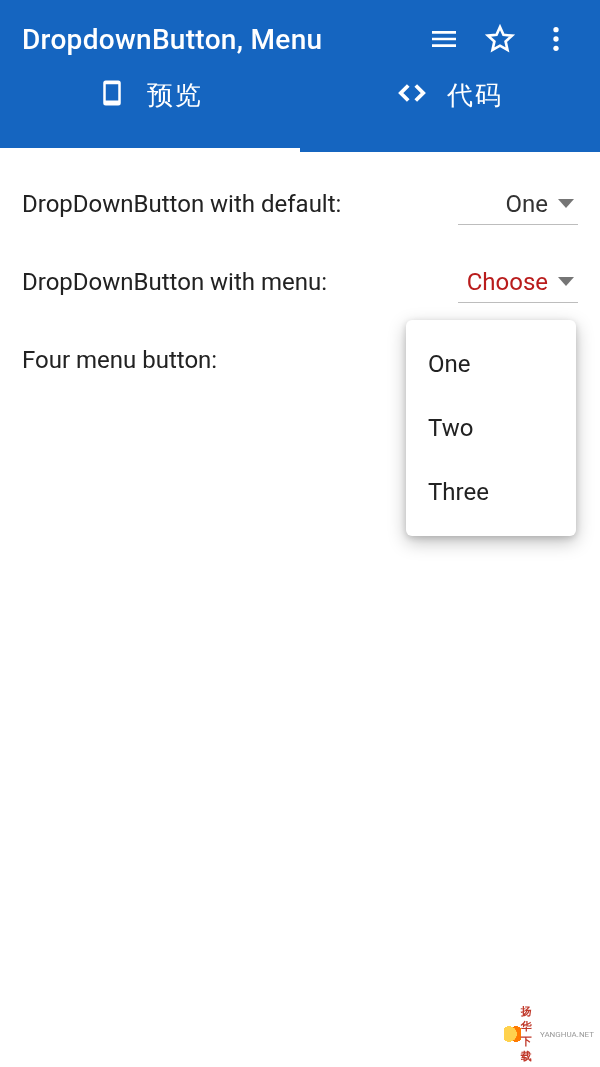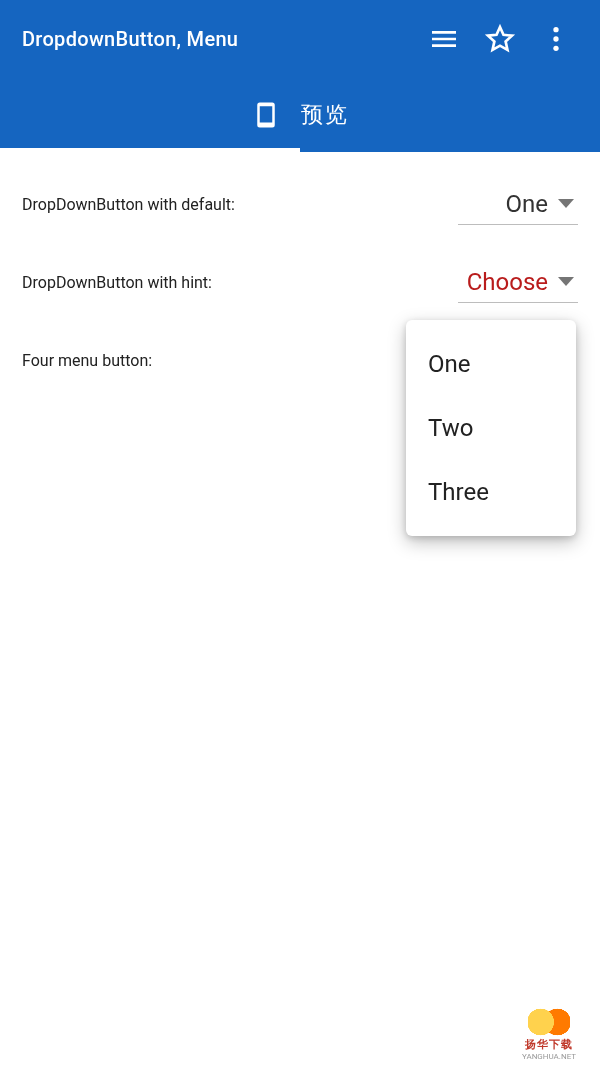--- a/index.html
+++ b/index.html
@@ -1,38 +1,38 @@
 <!DOCTYPE html>
 <html><head>
 <meta charset="utf-8">
 <style>
   * { box-sizing: border-box; margin: 0; padding: 0; }
   html, body { width: 600px; height: 1067px; font-family: Roboto, "Helvetica Neue", Arial, sans-serif; background: #fff; overflow: hidden; position: relative; }
   .appbar { background: #1565C0; color: #fff; }
   .appbar-top { display: flex; align-items: center; height: 78px; padding: 0 16px 0 22px; }
-  .title { font-size: 20px; font-weight: 500; flex: 1; white-space: nowrap; overflow: hidden; letter-spacing: 0.3px; }
+  .title { font-size: 28px; font-weight: 500; flex: 1; white-space: nowrap; overflow: hidden; letter-spacing: 0.3px; }
   .action { width: 56px; height: 56px; display: flex; align-items: center; justify-content: center; }
   .action svg { width: 32px; height: 32px; fill: #fff; }
   .action.star svg { fill: none; stroke: #fff; stroke-width: 2; }
   .tabs { display: flex; height: 74px; position: relative; }
-  .tab { flex: 1; display: flex; align-items: center; justify-content: center; gap: 20px; font-size: 22px; }
+  .tab { flex: 1; display: flex; justify-content: center; gap: 20px; font-size: 26px; }
   .tab svg { width: 30px; height: 30px; fill: #fff; }
   .tab.code svg { fill: none; stroke: #fff; stroke-width: 3; }
   .tab-label { font-weight: 400; letter-spacing: 2px; }
   .indicator { position: absolute; bottom: 0; left: 0; width: 50%; height: 4px; background: #fff; }
   .content { padding: 22px 22px; }
   .row { display: flex; align-items: center; justify-content: space-between; height: 60px; margin-bottom: 18px; }
-  .row-label { font-size: 16px; color: #222; }
+  .row-label { font-size: 24px; color: #222; }
   .dd { display: flex; align-items: center; gap: 10px; border-bottom: 1px solid #bdbdbd; padding: 6px 4px 6px 8px; min-width: 120px; justify-content: flex-end; }
   .dd .val { font-size: 24px; color: #333; }
   .dd.hint .val { color: #b91c1c; }
   .dd .caret { width: 0; height: 0; border-left: 8px solid transparent; border-right: 8px solid transparent; border-top: 9px solid #757575; }
   .popup { position: absolute; right: 24px; top: 320px; width: 170px; background: #fff; border-radius: 6px; box-shadow: 0 6px 18px rgba(0,0,0,0.25), 0 2px 6px rgba(0,0,0,0.15); padding: 12px 0; }
   .popup-item { padding: 18px 22px; font-size: 24px; color: #222; }
-  .watermark { position: absolute; right: 6px; bottom: 6px; width: 90px; height: 54px; display: flex; flex-direction: column; align-items: center; justify-content: center; }
+  .watermark { position: absolute; right: 6px; bottom: 6px; width: 90px; height: 54px; display: flex; flex-direction: row; align-items: center; justify-content: center; }
   .watermark .logo { width: 42px; height: 30px; background: radial-gradient(circle at 30% 50%, #ffd24d 0 40%, transparent 41%), radial-gradient(circle at 70% 50%, #ff7a00 0 40%, transparent 41%); border-radius: 4px; }
   .watermark .txt1 { font-size: 11px; font-weight: bold; color: #c0392b; letter-spacing: 1px; }
   .watermark .txt2 { font-size: 8px; color: #999; }
 </style>
 </head>
 <body>
 
 <div class="appbar">
   <div class="appbar-top">
     <div class="title">DropdownButton, Menu</div>
@@ -54,34 +54,41 @@
         </svg>
     </div>
   </div>
   <div class="tabs">
     <div class="tab">
       <svg viewBox="0 0 24 24">
           <path d="M7 2h10a2 2 0 0 1 2 2v16a2 2 0 0 1-2 2H7a2 2 0 0 1-2-2V4a2 2 0 0 1 2-2zm0 3v13h10V5H7z"></path>
         </svg>
       <span class="tab-label">预览</span>
     </div>
+    <div class="tab code">
+      <svg viewBox="0 0 24 24">
+          <polyline points="9 6 3 12 9 18"></polyline>
+          <polyline points="15 6 21 12 15 18"></polyline>
+        </svg>
+      <span class="tab-label">代码</span>
+    </div>
     <div class="indicator"></div>
   </div>
 </div>
 
 <div class="content">
   <div class="row">
     <div class="row-label">DropDownButton with default:</div>
     <div class="dd">
       <span class="val">One</span>
       <span class="caret"></span>
     </div>
   </div>
   <div class="row">
-    <div class="row-label">DropDownButton with hint:</div>
+    <div class="row-label">DropDownButton with menu:</div>
     <div class="dd hint">
       <span class="val">Choose</span>
       <span class="caret"></span>
     </div>
   </div>
   <div class="row">
     <div class="row-label">Four menu button:</div>
   </div>
 </div>
 

